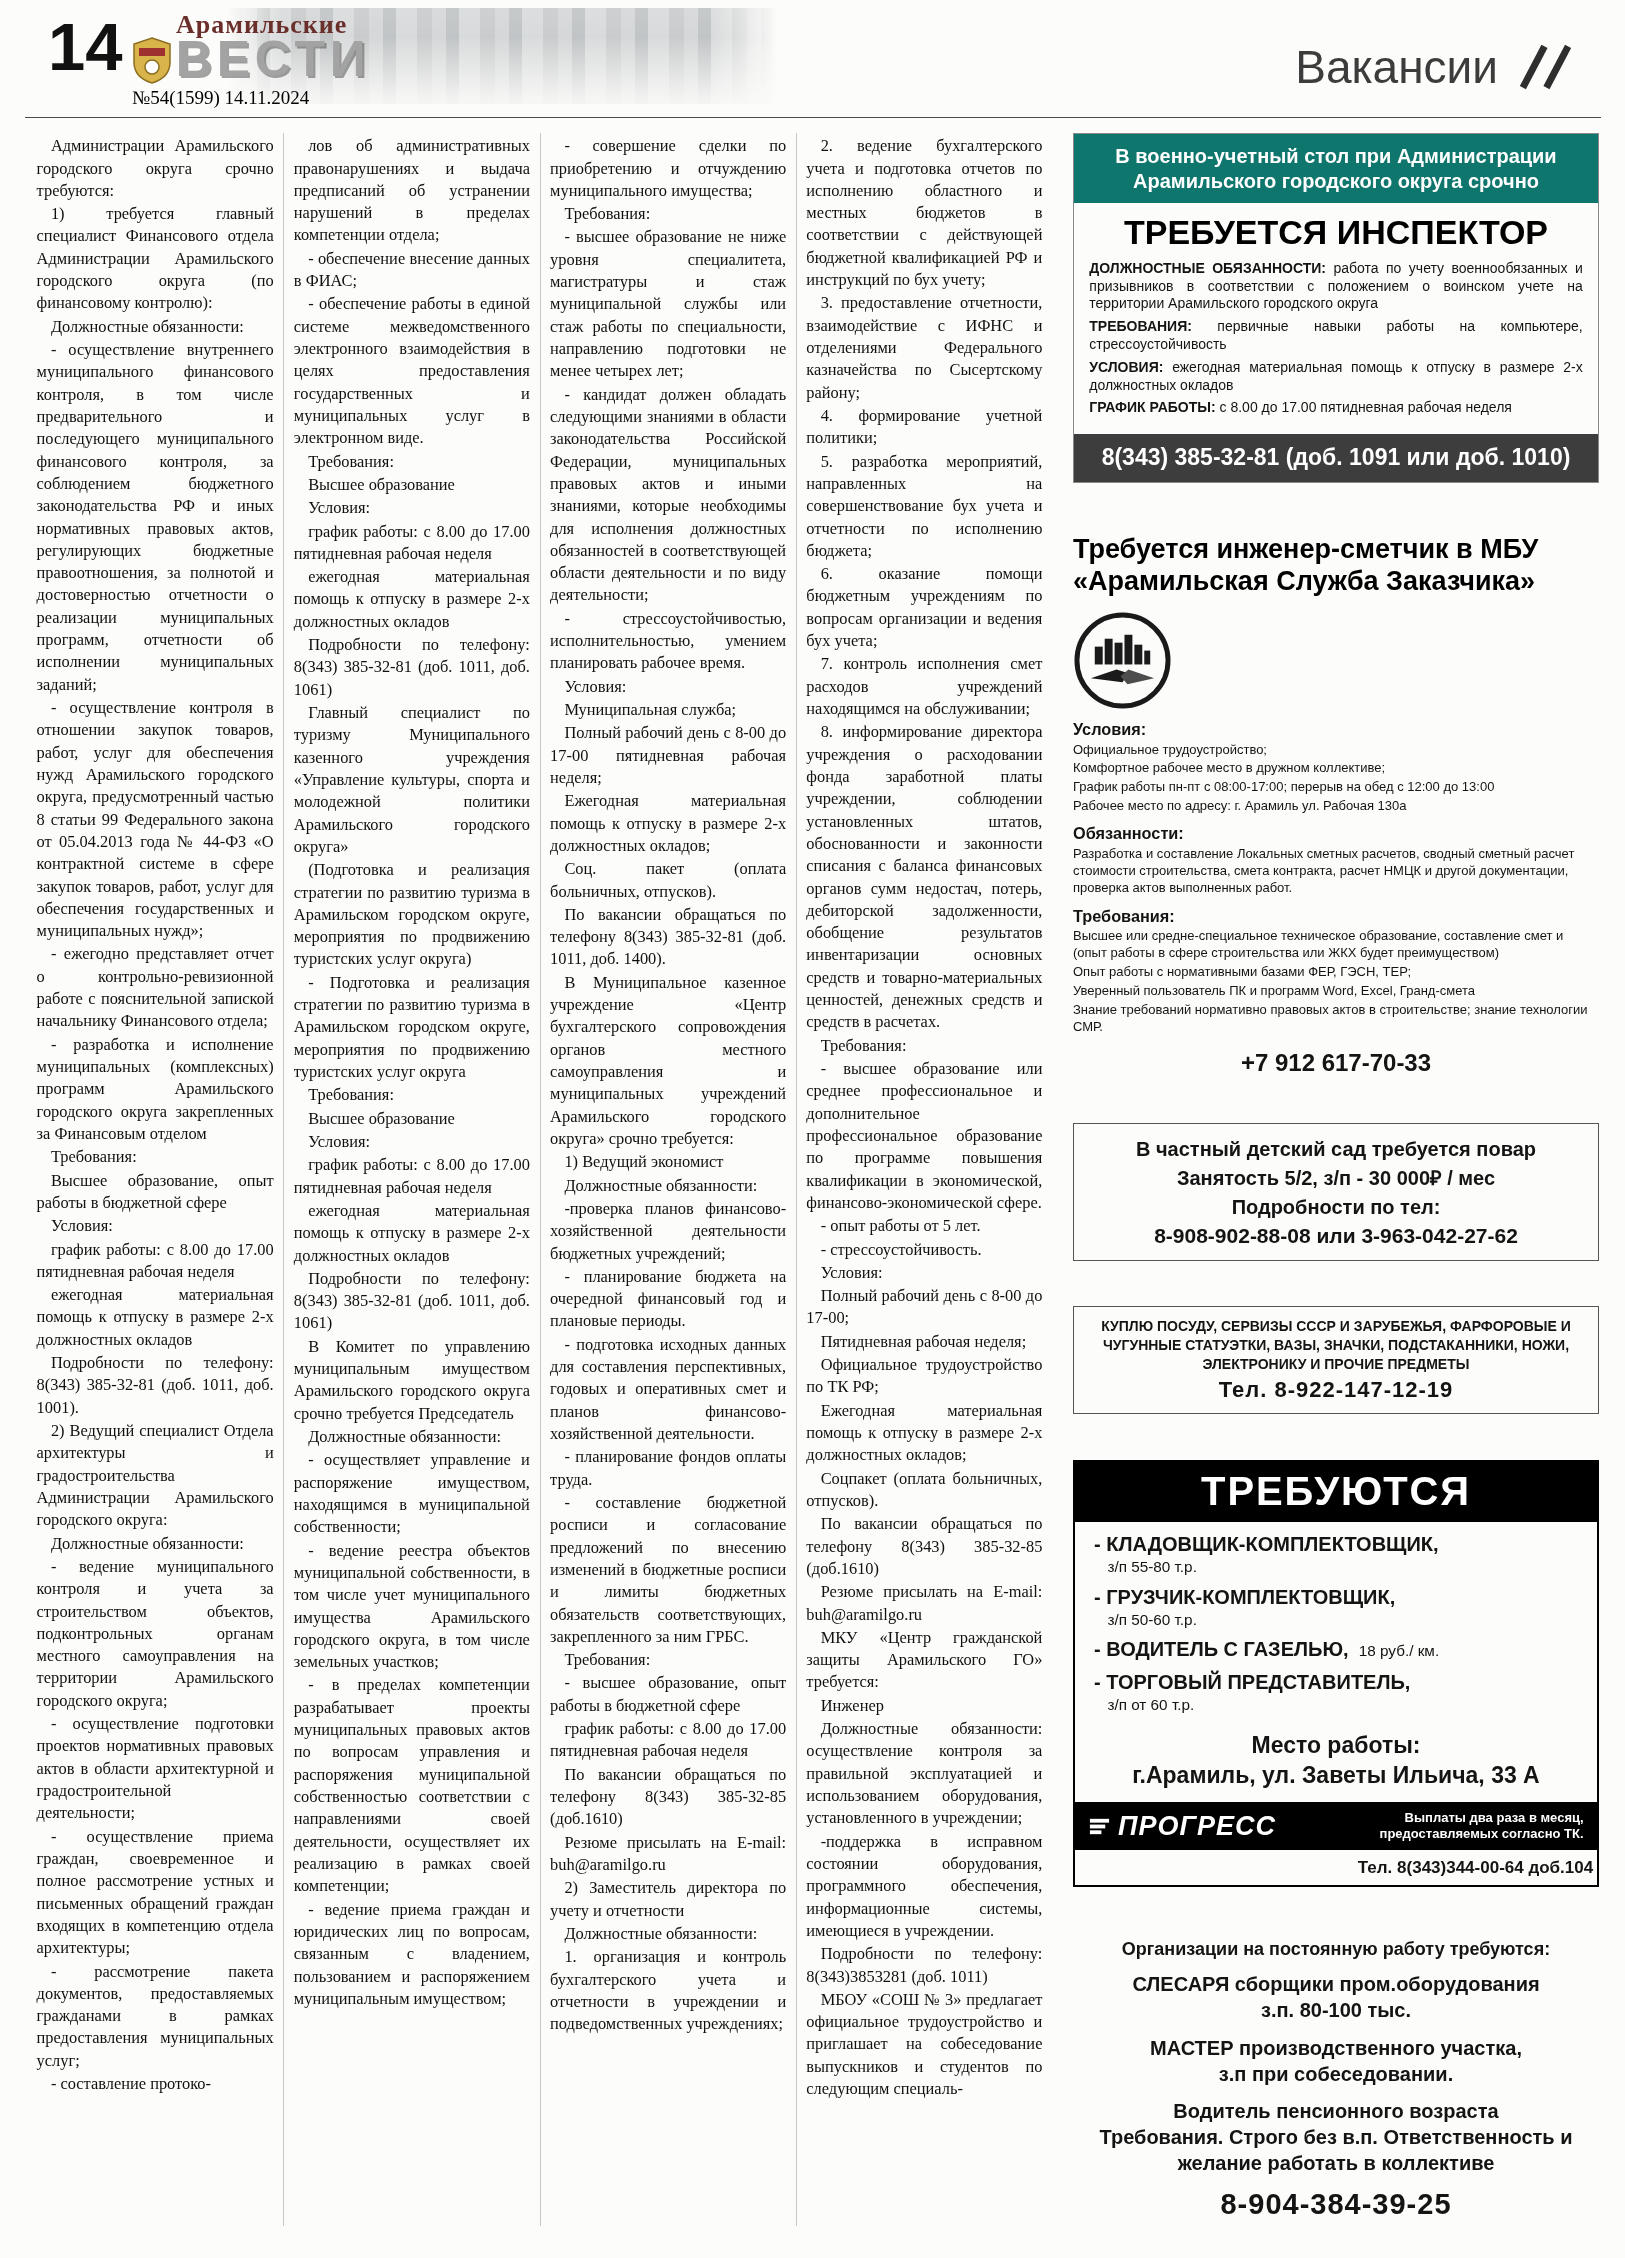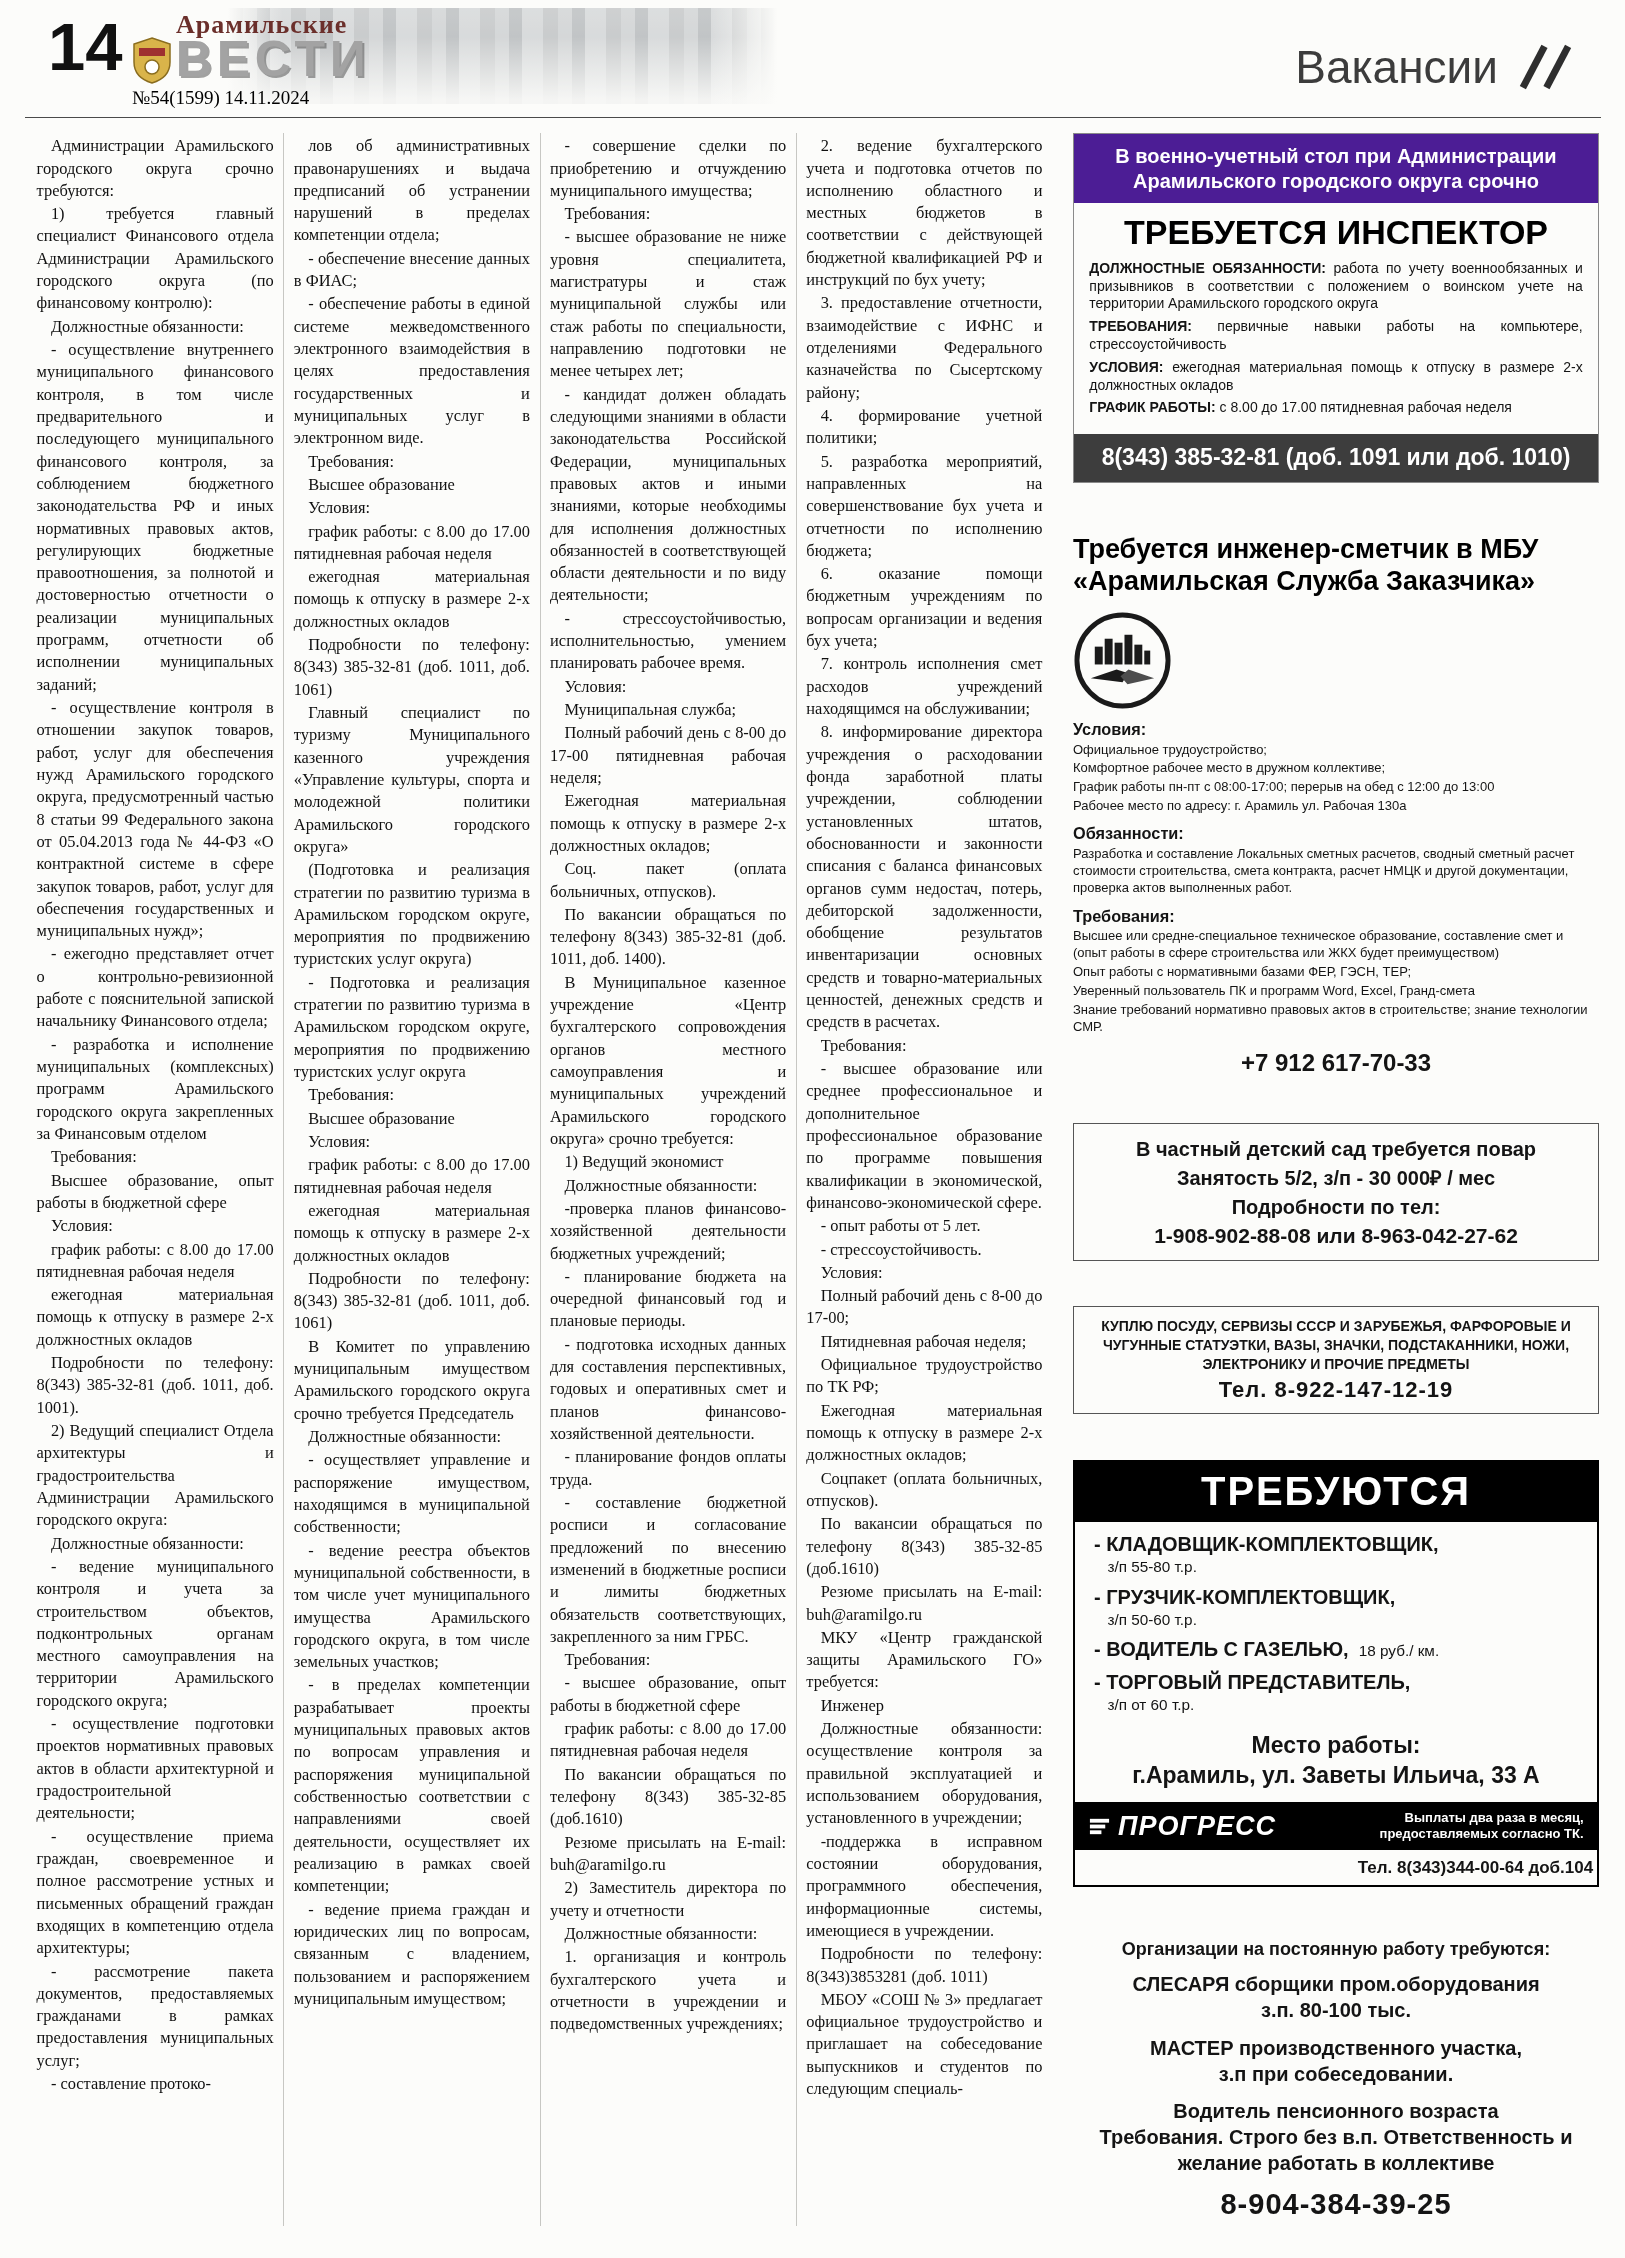--- a/index.html
+++ b/index.html
@@ -56,21 +56,21 @@
   
   .ads {
     flex:1; display:flex; flex-direction:column; justify-content:space-between;
     height:2093px; font-family:"Liberation Sans", sans-serif;
   }
   .ad { width:100%; }
 
   
   .ad-inspector { border:1px solid #8a8a8a; }
   .ins-head {
-    background:#4c1d95; color:#fff; text-align:center; font-weight:bold;
+    background:#0f766e; color:#fff; text-align:center; font-weight:bold;
     font-size:20px; line-height:1.25; padding:9.6px 7.6px;
   }
   .ins-title { text-align:center; font-weight:bold; font-size:34px; padding:9.6px 5.7px 5.7px; color:#000; }
   .ins-body { padding:1.9px 15.3px 11.5px; font-size:14px; line-height:1.28; text-align:justify; }
   .ins-row { margin-bottom:4.8px; }
   .ins-label { font-weight:bold; }
   .ins-phone {
     background:#3d3d3d; color:#fff; text-align:center; font-weight:bold;
     font-size:23px; padding:10.5px 5.7px;
   }
@@ -304,21 +304,21 @@
             <p>Уверенный пользователь ПК и программ Word, Excel, Гранд-смета</p>
             <p>Знание требований нормативно правовых актов в строительстве; знание технологии СМР.</p>
           </div>
         <div class="est-phone">+7 912 617-70-33</div>
       </div>
 
       <div class="ad ad-cook">
         <div class="cook-line">В частный детский сад требуется повар</div>
         <div class="cook-line">Занятость 5/2, з/п - 30 000₽ / мес</div>
         <div class="cook-line">Подробности по тел:</div>
-        <div class="cook-phone">1-908-902-88-08 или 8-963-042-27-62</div>
+        <div class="cook-phone">8-908-902-88-08 или 3-963-042-27-62</div>
       </div>
 
       <div class="ad ad-buyout">
         <div class="buy-text">КУПЛЮ ПОСУДУ, СЕРВИЗЫ СССР И ЗАРУБЕЖЬЯ, ФАРФОРОВЫЕ И ЧУГУННЫЕ СТАТУЭТКИ, ВАЗЫ, ЗНАЧКИ, ПОДСТАКАННИКИ, НОЖИ, ЭЛЕКТРОНИКУ И ПРОЧИЕ ПРЕДМЕТЫ</div>
         <div class="buy-phone">Тел. 8-922-147-12-19</div>
       </div>
 
       <div class="ad ad-progress">
         <div class="prog-title">ТРЕБУЮТСЯ</div>
         <div class="prog-items">

